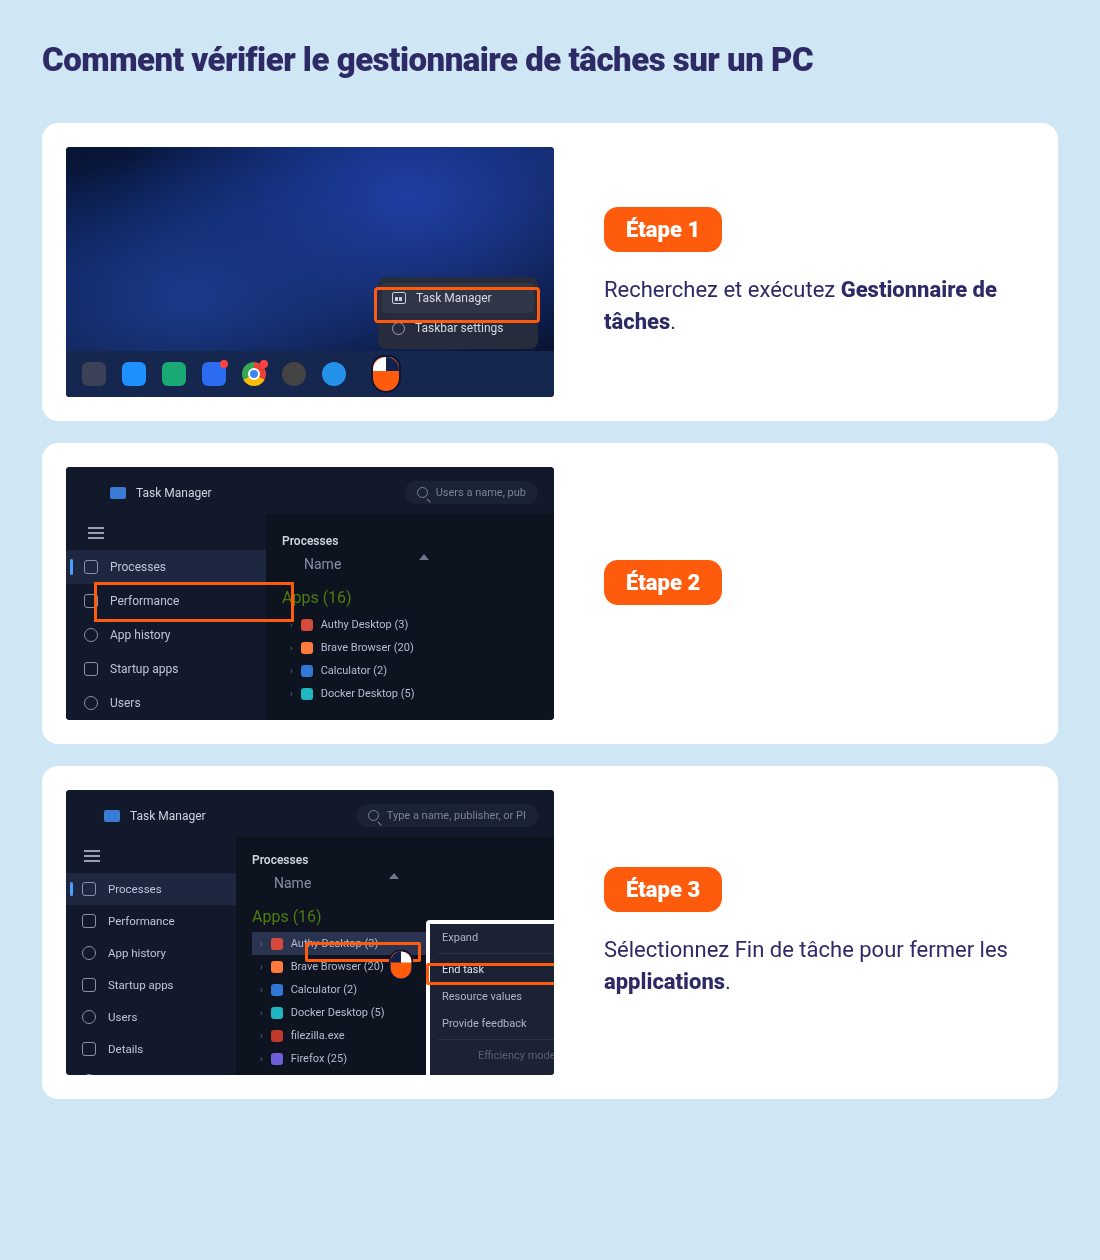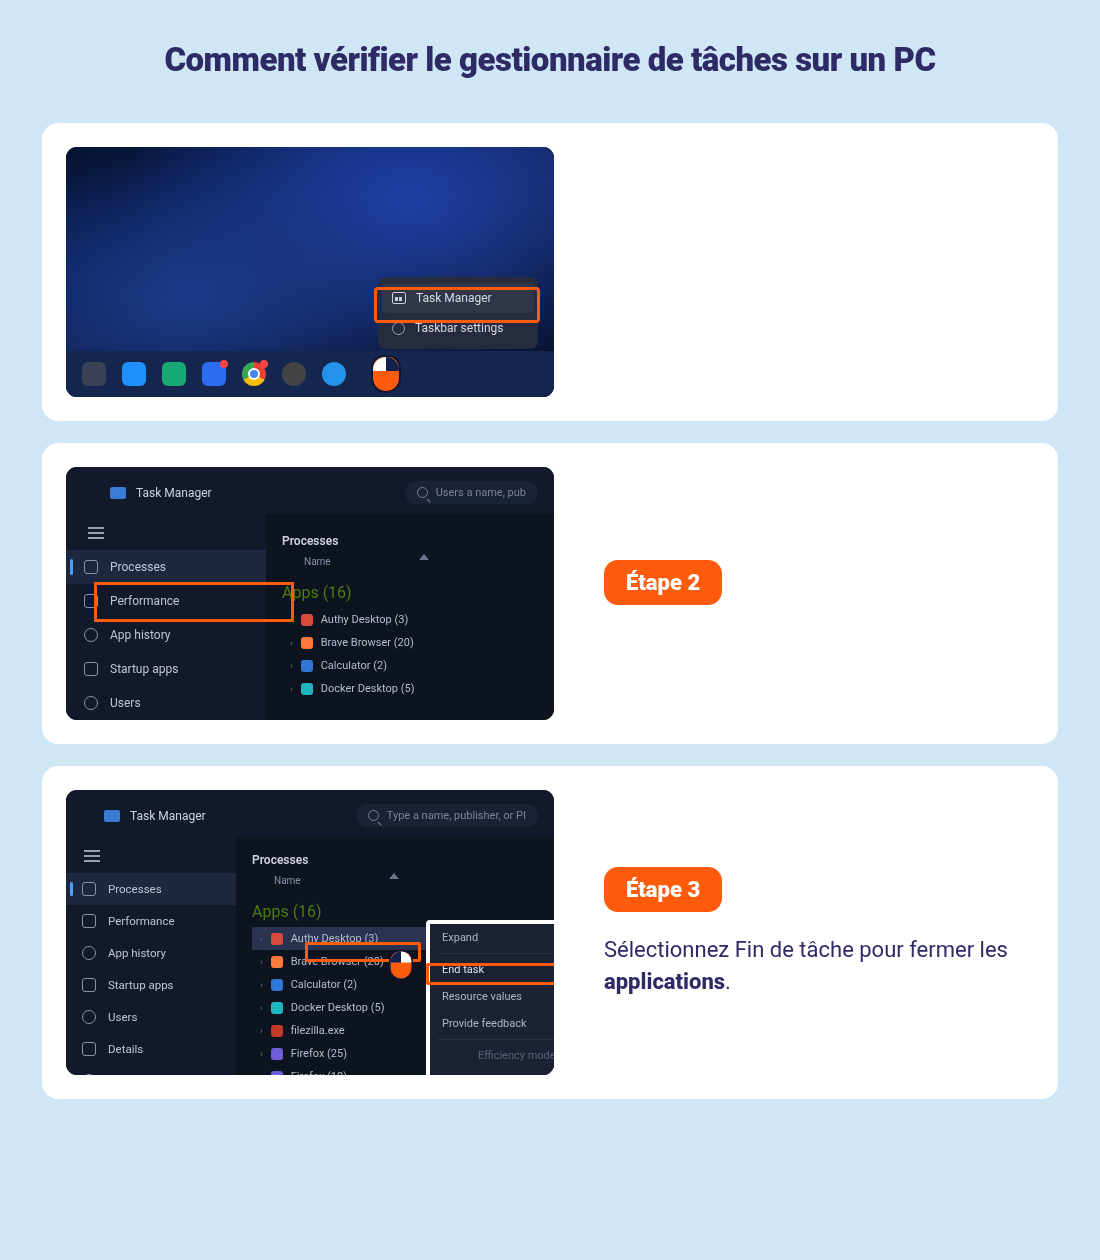--- a/index.html
+++ b/index.html
@@ -10,36 +10,35 @@
     font-family: -apple-system, BlinkMacSystemFont, "Segoe UI", Roboto, Arial, sans-serif;
     overflow: hidden;
   }
   .wrap {
     padding: 40px 42px;
   }
   h1.title {
     color: #2e2a66;
     font-weight: 900;
     font-size: 33px;
-    text-align: center;
     margin-bottom: 44px;
     letter-spacing: -0.5px;
   }
   .card {
     background: #fff;
     border-radius: 16px;
     padding: 24px 28px 24px 24px;
     margin-bottom: 22px;
     display: flex;
     align-items: center;
     gap: 50px;
   }
   .shot {
     flex: 0 0 488px;
-    border-radius: 11px;
+    border-radius: 4px;
     overflow: hidden;
     position: relative;
     background: #0c1220;
     color: #d7d9e0;
   }
   .right {
     flex: 1;
   }
   .badge {
     display: inline-block;
@@ -119,21 +118,21 @@
   .burger{width:16px;height:2px;background:#9aa0b4;margin:12px 0 16px 22px;position:relative;}
   .burger::before,.burger::after{content:"";position:absolute;left:0;width:16px;height:2px;background:#9aa0b4;}
   .burger::before{top:-5px;} .burger::after{top:5px;}
   .tm-nav-item{display:flex;align-items:center;gap:12px;padding:10px 18px;color:#c0c5d6;font-size:12px;position:relative;}
   .tm-nav-item.active{background:#1e2740;}
   .tm-nav-item.active::before{content:"";position:absolute;left:4px;top:9px;bottom:9px;width:3px;background:#4aa0ff;border-radius:2px;}
   .ni{width:14px;height:14px;border:1.3px solid #8b91a8;border-radius:3px;}
   .ni.round{border-radius:50%;}
   .tm-main{flex:1;background:#0e1320;padding:8px 0 0 16px;position:relative;}
   .sec-head{color:#cfd3e0;font-size:12px;font-weight:600;padding:12px 0 8px;}
-  .col-name{color:#8690a8;font-size:10px;margin-left:22px;padding-bottom:8px;position:relative;}
+  .col-name{color:#8690a8;font-size:14px;margin-left:22px;padding-bottom:8px;position:relative;}
   .sort-caret{position:absolute;left:115px;top:-2px;width:0;height:0;border-left:5px solid transparent;border-right:5px solid transparent;border-bottom:6px solid #6e768e;}
   .apps-group{color:#4d7c0f;font-size:16px;padding:8px 0 6px;}
   .app-row{display:flex;align-items:center;gap:8px;padding:5px 0 5px 8px;color:#b6bcd0;font-size:11px;}
   .app-row .chev{color:#6e768e;font-size:9px;}
   .ai{width:12px;height:12px;border-radius:3px;}
   .ai.red{background:#d64a3e;} .ai.or{background:#ff7b3d;} .ai.blue{background:#2f78d8;}
   .ai.cyan{background:#1fb6c1;} .ai.purp{background:#6f5ed8;} .ai.fz{background:#c0392b;}
   .hl-s2{ position:absolute; border:3px solid #ff5b0d; left:28px; top:115px; width:200px; height:40px; }
   
   .ctx-menu{
@@ -179,20 +178,26 @@
             <span class="badge-dot"></span>
           </div>
         <div class="tb-chrome" style="position:relative">
             <span class="badge-dot"></span>
           </div>
         <div class="tb-icon tb6"></div>
         <div class="tb-icon tb7"></div>
       </div>
       <div class="mouse m-s1"></div>
     </div>
+    <div class="right">
+      <div class="badge">Étape 1</div>
+      <p class="desc">
+        <span>Recherchez et exécutez </span><b>Gestionnaire de tâches</b><span>.</span>
+      </p>
+    </div>
   </div>
 
   <div class="card">
     <div class="shot tm" style="position:relative;">
       <div class="tm-top">
         <span class="tm-logo"></span>
         <span class="tm-title">Task Manager</span>
         <div class="tm-search">
           <span class="mag"></span>
           <span>Users a name, pub</span>

